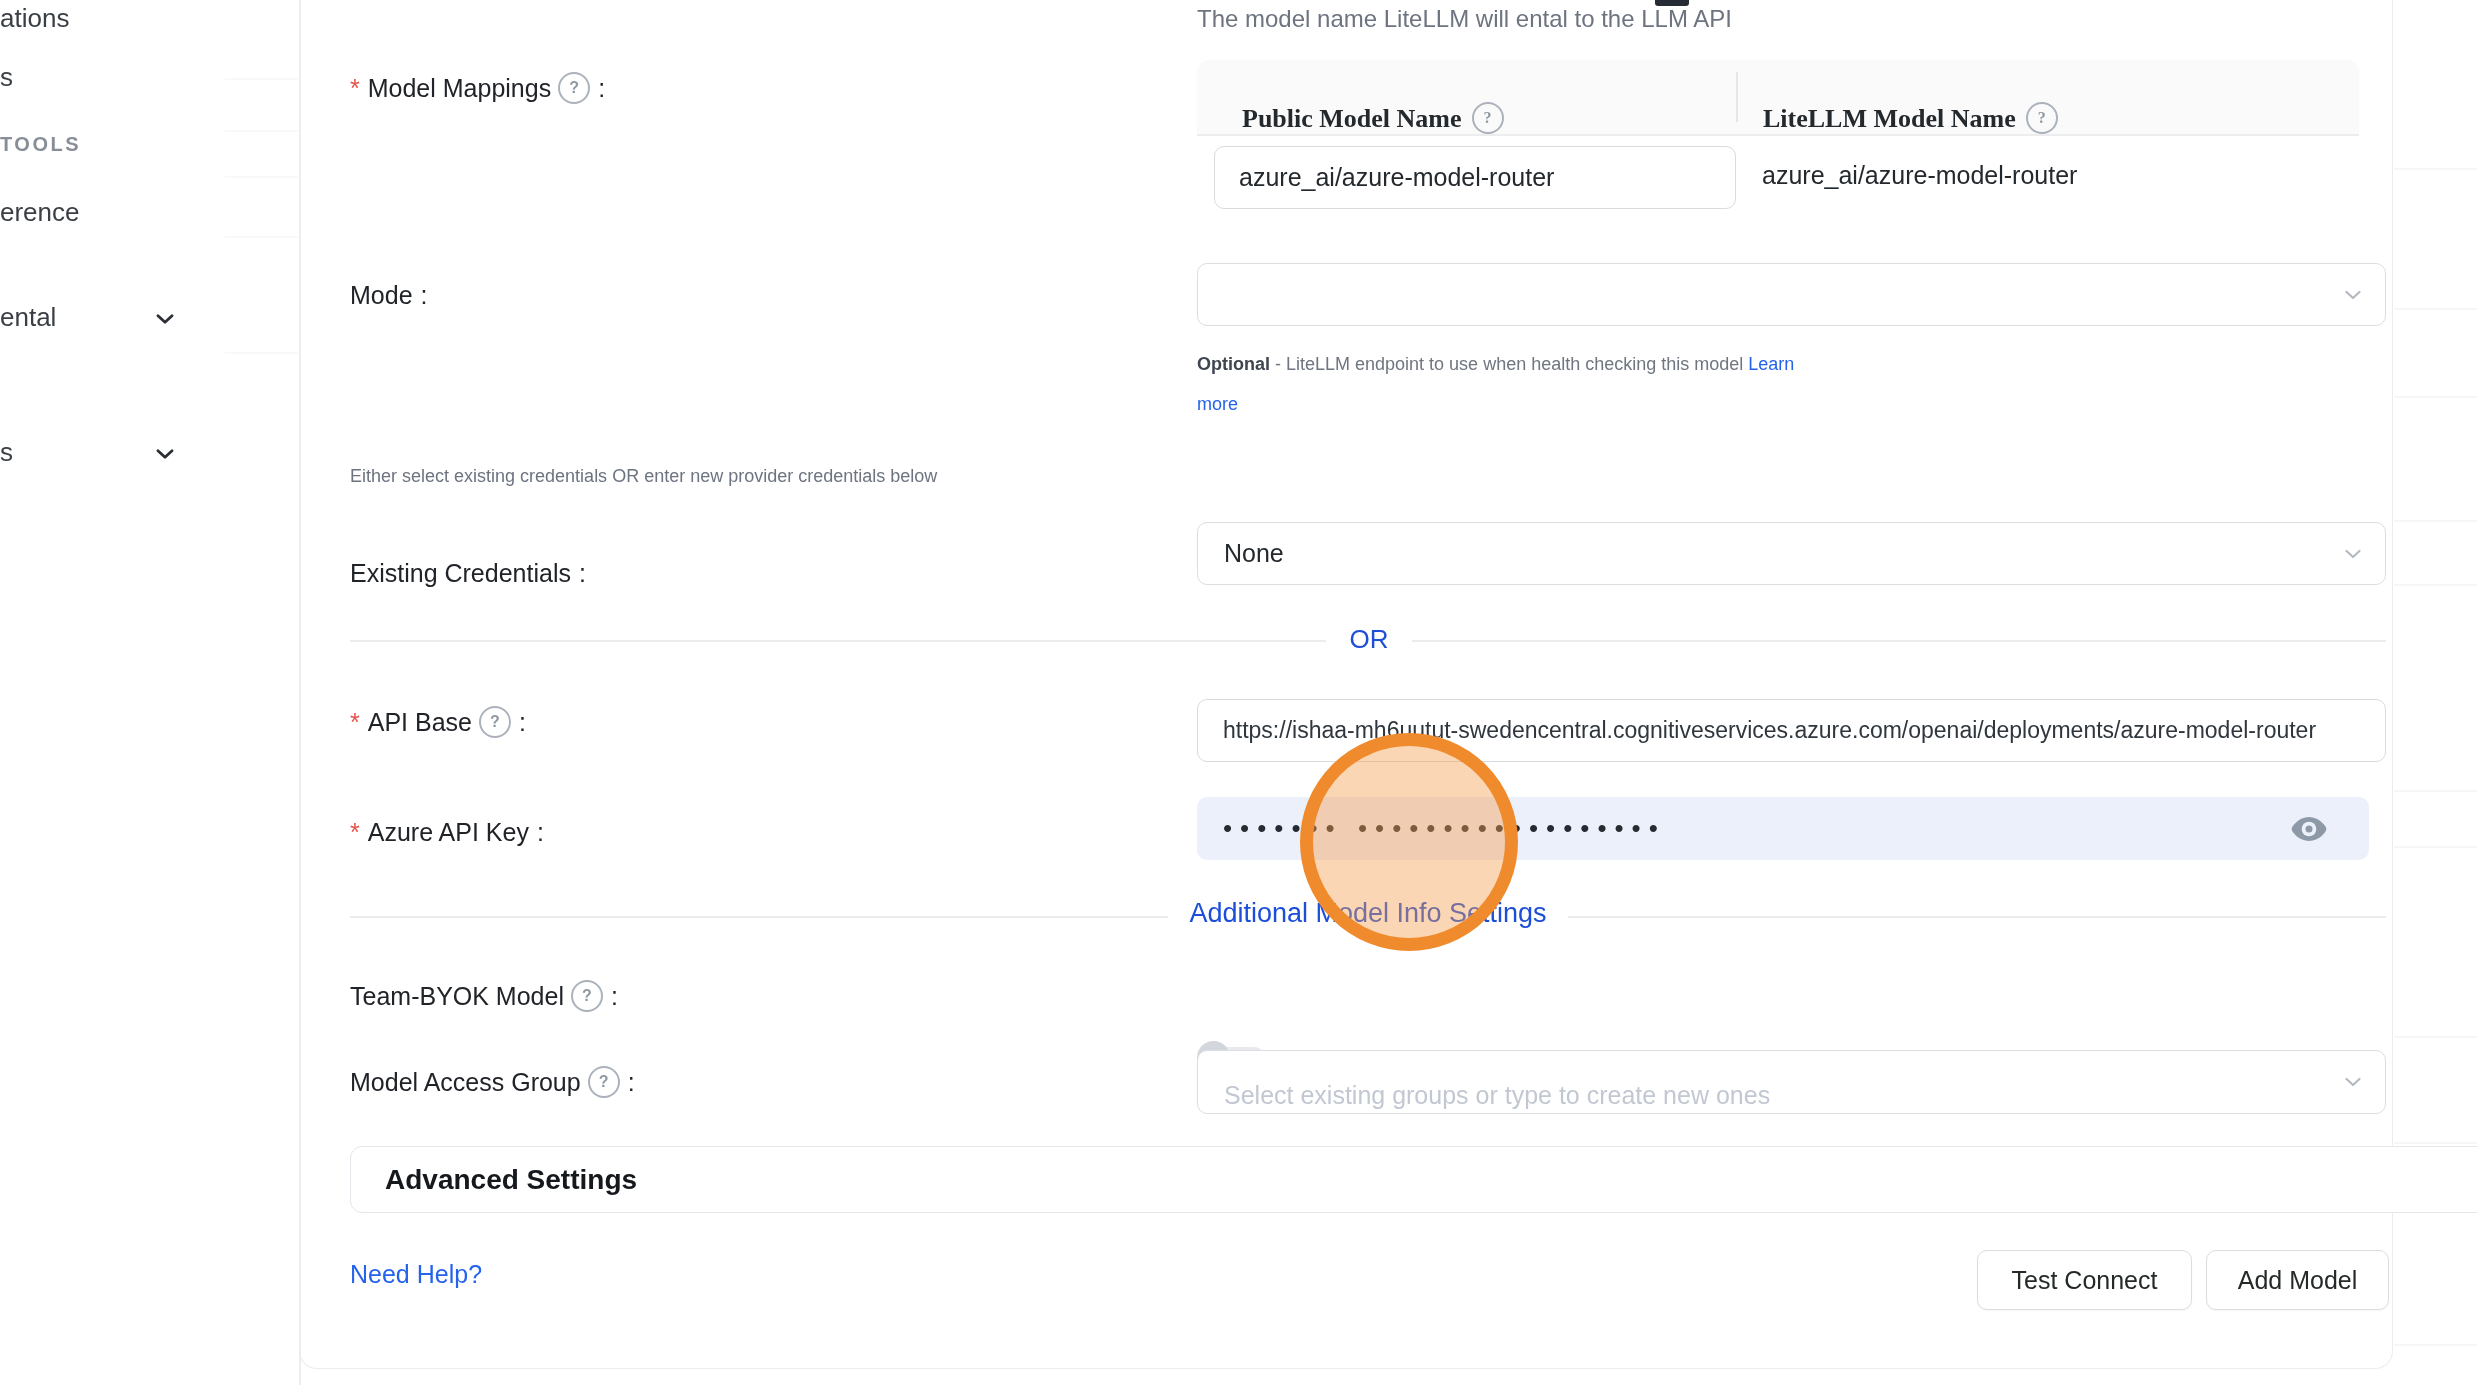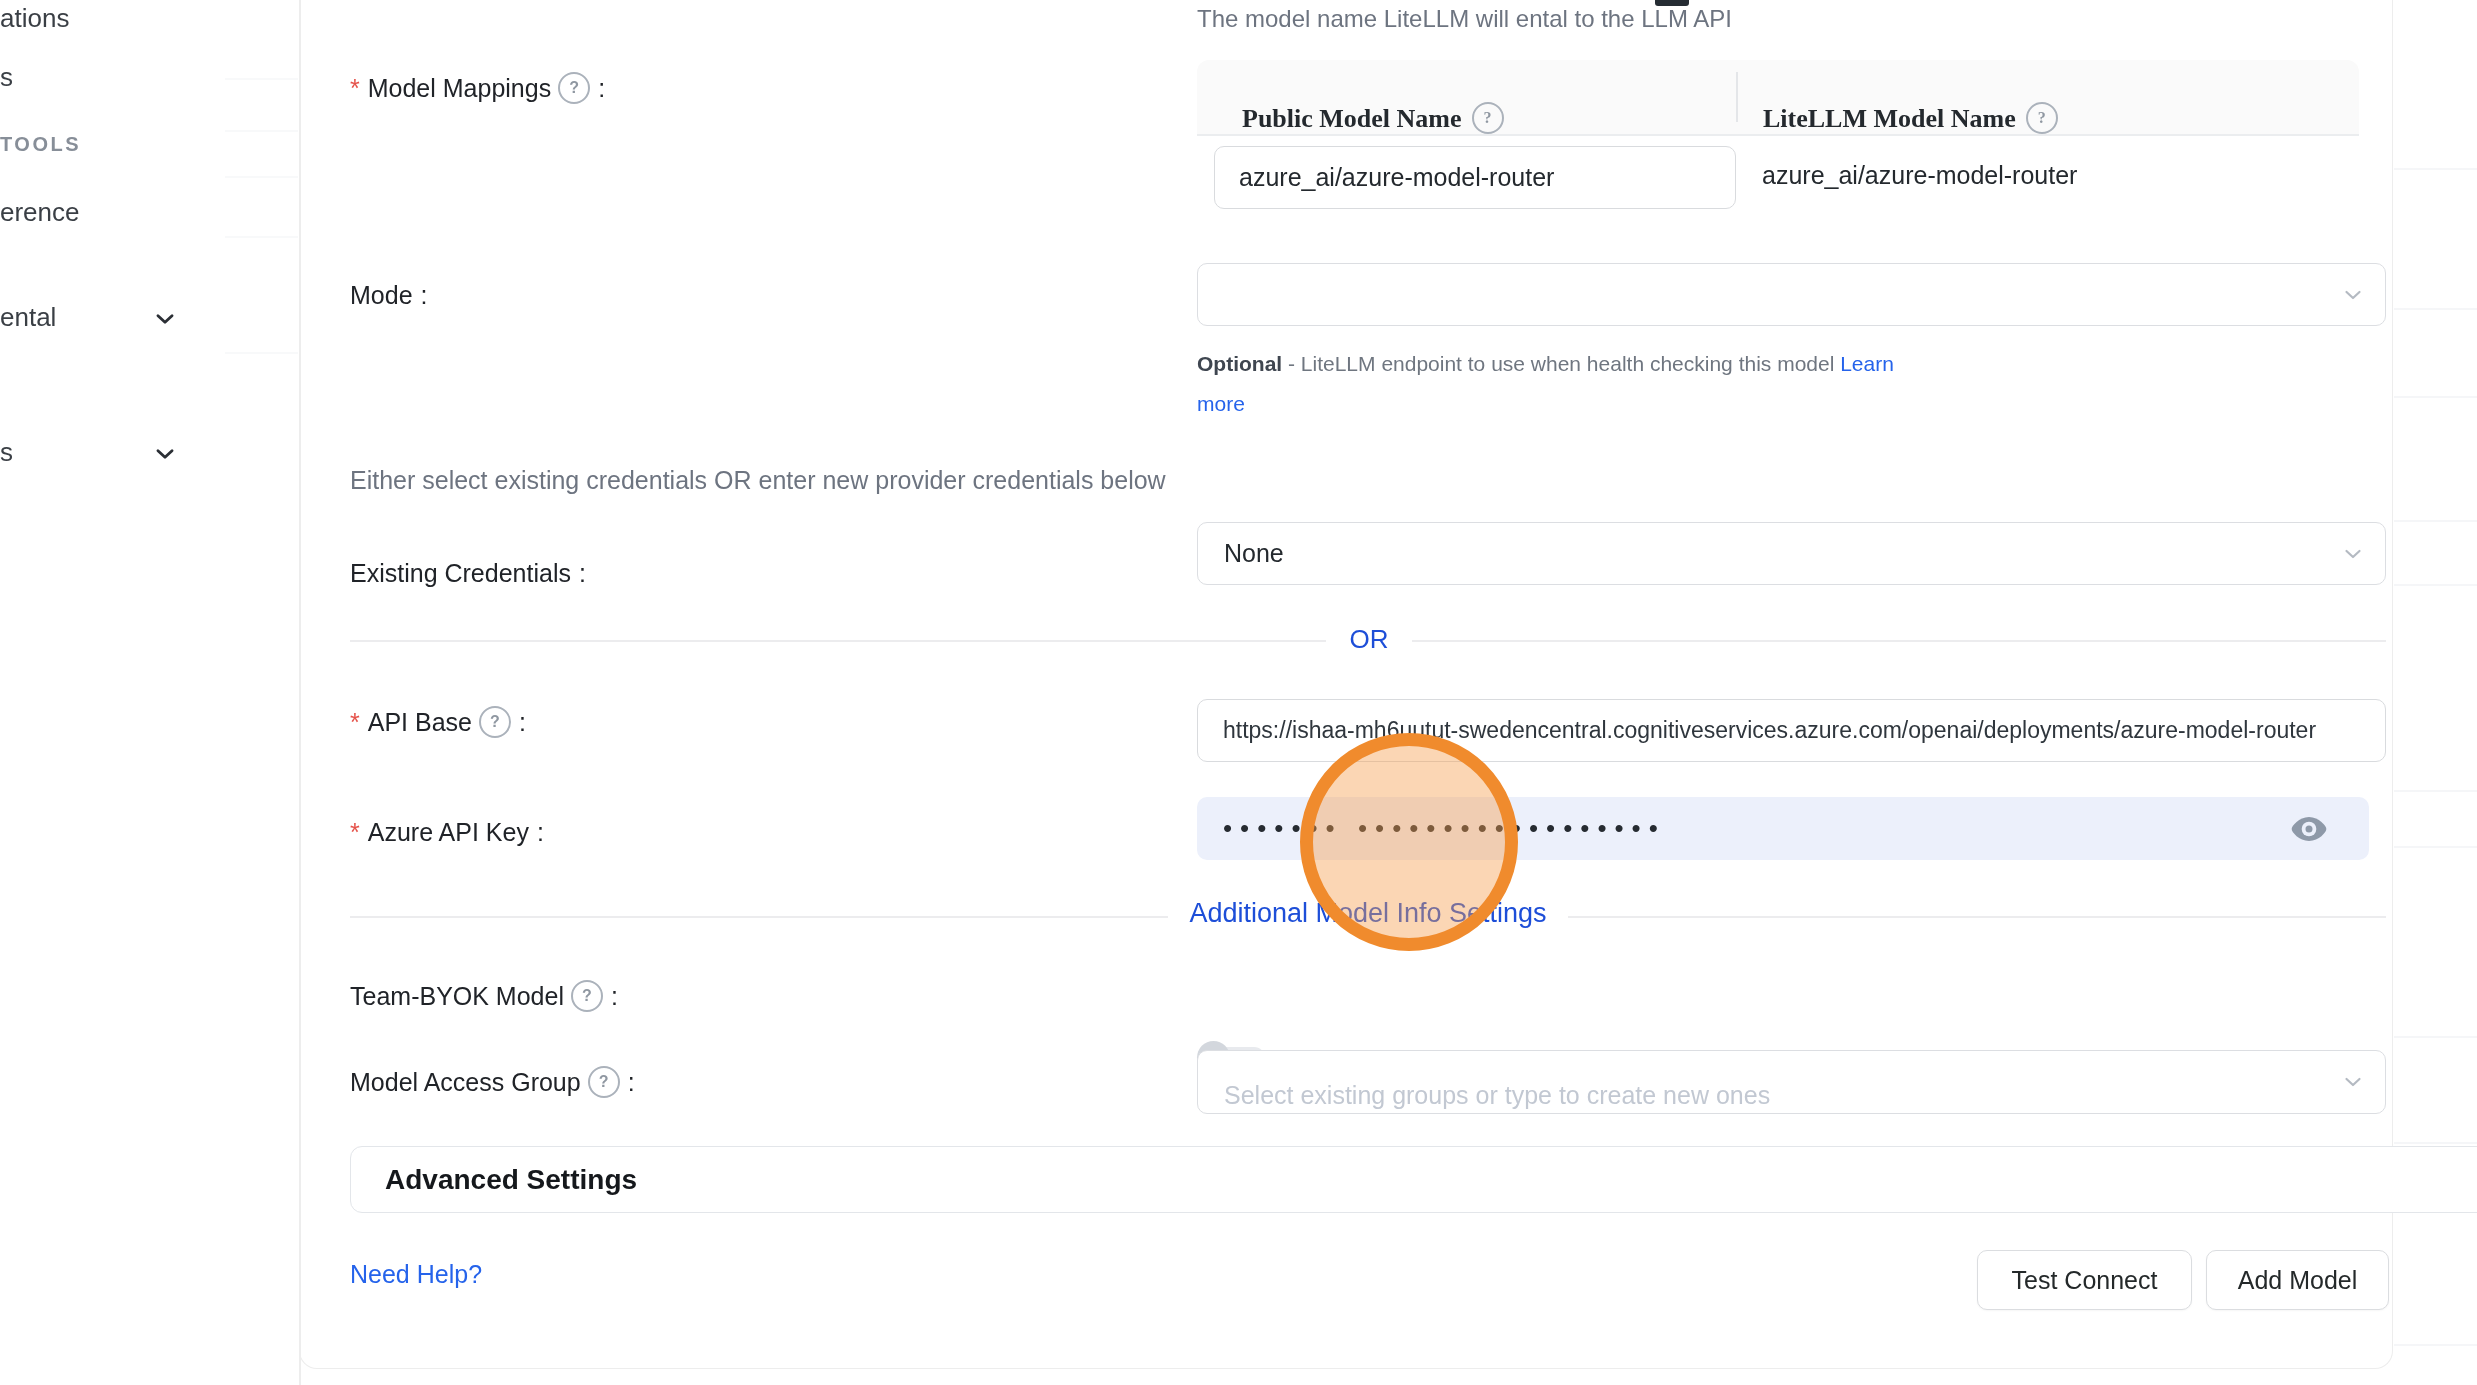--- a/index.html
+++ b/index.html
@@ -50,21 +50,21 @@
   
   .click-ring{left:1300px;top:733px;width:192px;height:192px;border-radius:50%;
     border:13px solid #f08b2d;background:rgba(245,158,77,0.42);z-index:6;pointer-events:none;}
   
   .toggle{width:68px;height:34px;position:relative;cursor:pointer;}
   .toggle .track{position:absolute;left:14px;top:6px;width:54px;height:22px;border-radius:11px;background:#e8eaee;}
   .toggle .knob{position:absolute;left:0;top:0;width:33px;height:33px;border-radius:50%;background:#d3d7dd;}
   
   .adv-box{border:1.5px solid #e3e6ea;border-radius:12px;display:flex;align-items:center;box-sizing:border-box;cursor:pointer;background:#fff;}
   .adv-label{font-size:28px;font-weight:700;color:#15181c;margin-left:34px;}
-  .help-text{font-size:21px;line-height:40px;}
+  .help-text{font-size:18px;line-height:40px;}
   .help-bold{font-weight:700;color:#3f4650;}
   .help-gray{color:#6f7680;}
 </style>
 </head>
 <body>
 
 <div class="abs sidebar-border"></div>
 <div class="abs card-outline"></div>
 <div class="abs top-sliver"></div>
 
@@ -153,21 +153,21 @@
 </div>
 <div class="abs help-text" style="left:1197px;top:344px;width:900px;">
   <div>
     <span class="help-bold">Optional</span><span class="help-gray"> - LiteLLM endpoint to use when health checking this model </span><span class="link">Learn</span>
   </div>
   <div>
     <span class="link">more</span>
   </div>
 </div>
 
-<div class="abs hint" style="left:350px;top:466px;font-size:25px;">Either select existing credentials OR enter new provider credentials below</div>
+<div class="abs hint" style="left:350px;top:466px;font-size:18px;">Either select existing credentials OR enter new provider credentials below</div>
 
 <div class="abs row-label" style="left:350px;top:559px;align-items:center;">
   <span>Existing Credentials</span>
   <span class="colon">:</span>
 </div>
 <div class="abs select" style="left:1197px;top:522px;width:1189px;height:63px;">
   <span>None</span>
   <span class="chev">
     <svg width="24" height="24" viewBox="0 0 24 24">
         <path d="M5.5 9l6.5 6 6.5-6" fill="none" stroke="#b4bac2" stroke-width="2.2" stroke-linecap="round" stroke-linejoin="round"></path>

